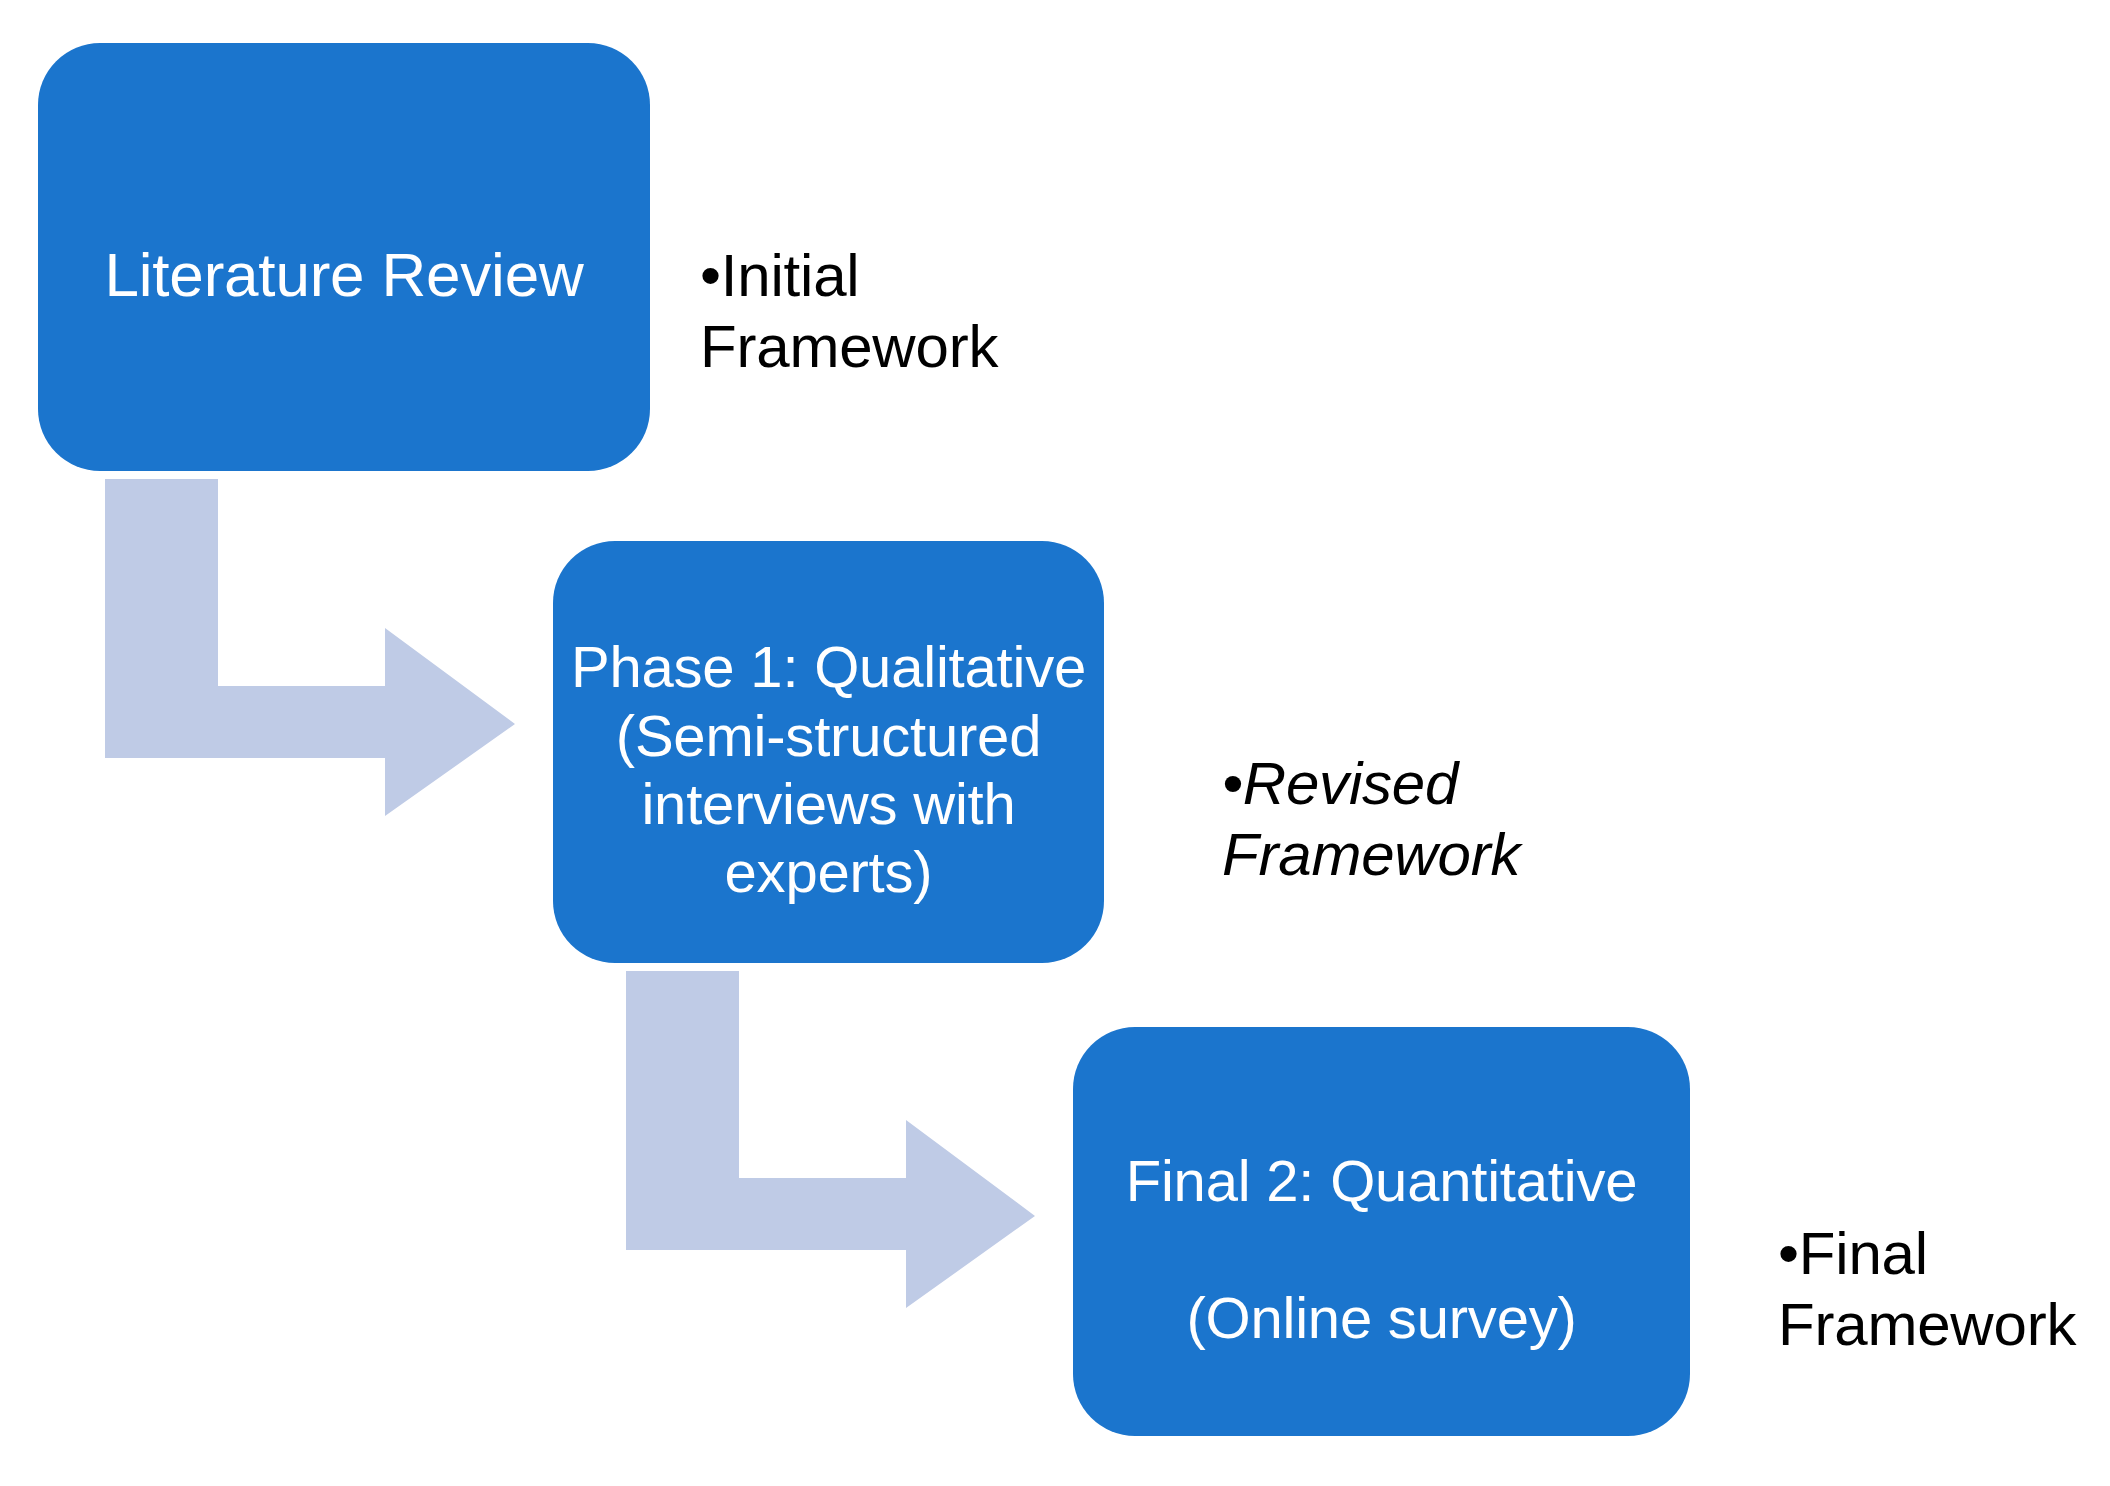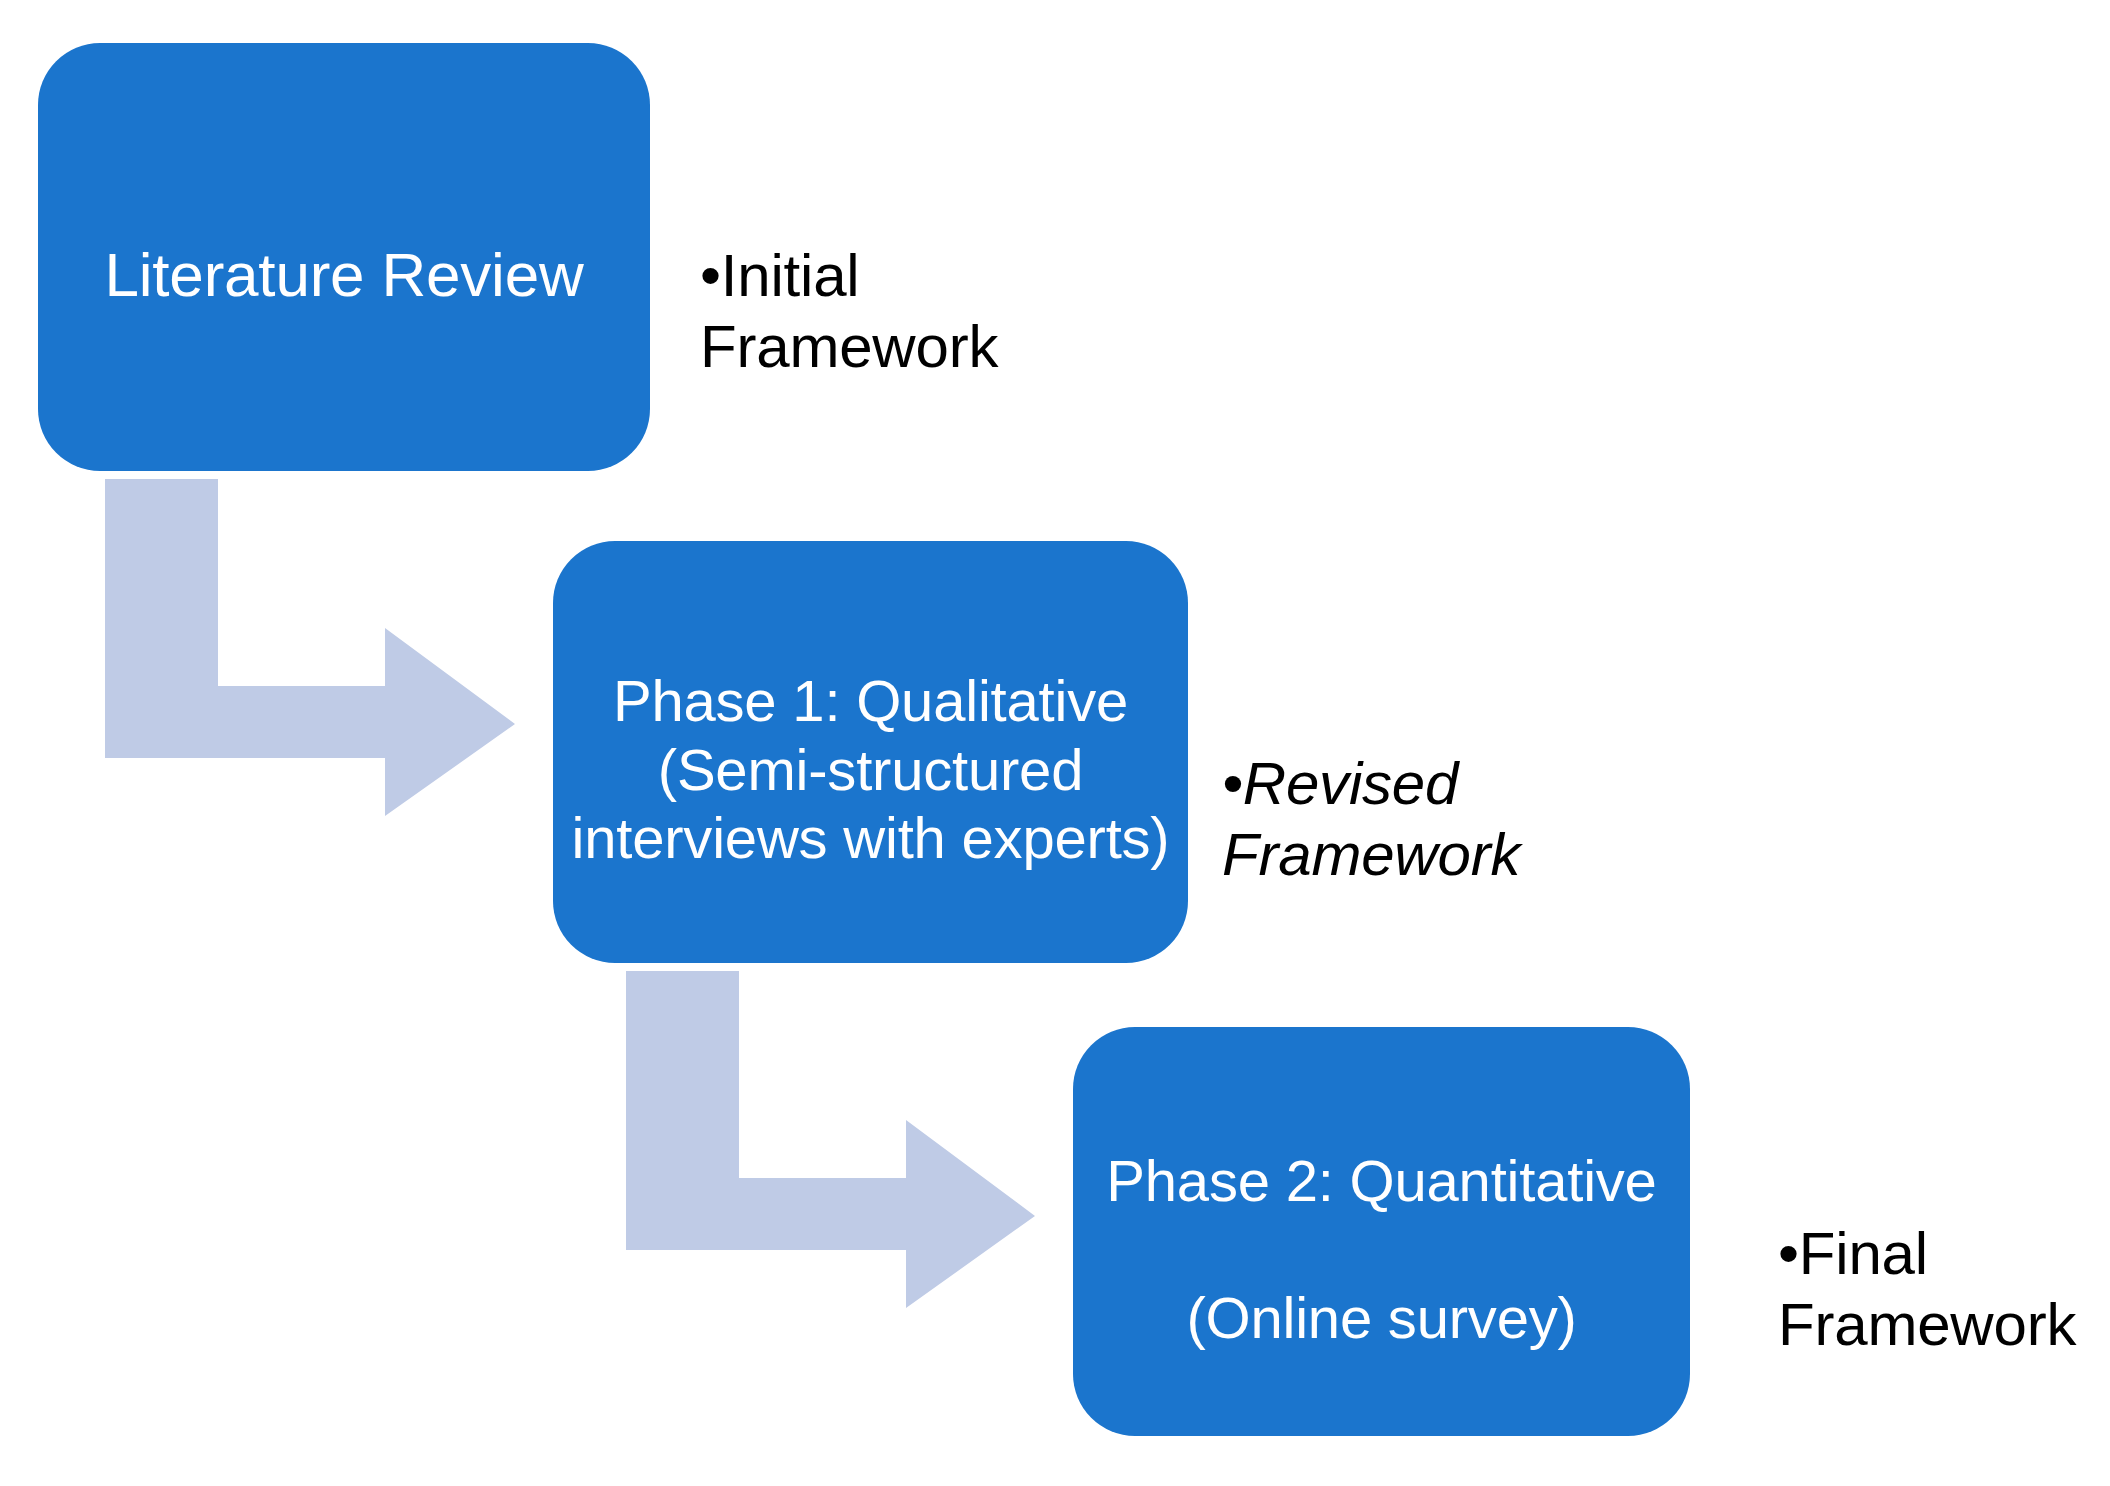--- a/index.html
+++ b/index.html
@@ -46,21 +46,21 @@
     top: 43px;
     width: 612px;
     height: 428px;
     font-size: 62px;
   }
 
   
   #box-phase1 {
     left: 553px;
     top: 541px;
-    width: 635px;
+    width: 551px;
     height: 422px;
     font-size: 58px;
   }
 
   
   #box-phase2 {
     left: 1073px;
     top: 1027px;
     width: 617px;
     height: 409px;
@@ -135,21 +135,21 @@
 
   <div class="annotation" id="annotation-revised">
     <span>•</span><span>Revised Framework</span>
   </div>
 
   <svg class="elbow-arrow" id="arrow-phase1-to-phase2" viewBox="0 0 418 340" preserveAspectRatio="none">
     <polygon points="5,3 118,3 118,210 285,210 285,152 414,248 285,340 285,282 5,282" fill="#bfcbe6"></polygon>
   </svg>
 
   <div class="node-box" id="box-phase2">
-    <span class="node-text">Phase 2: Quantitative
+    <span class="node-text">Final 2: Quantitative
 
 (Online survey)</span>
   </div>
 
   <div class="annotation" id="annotation-final">
     <span>•</span><span>Final Framework</span>
   </div>
 
 </div>
 

